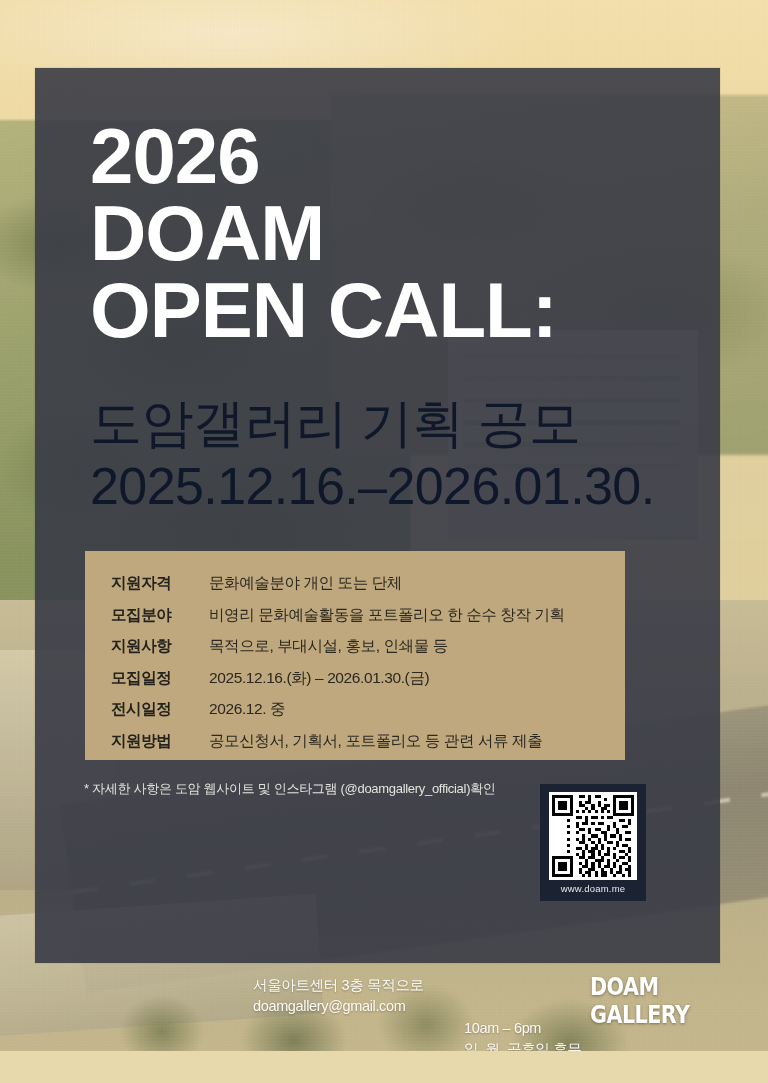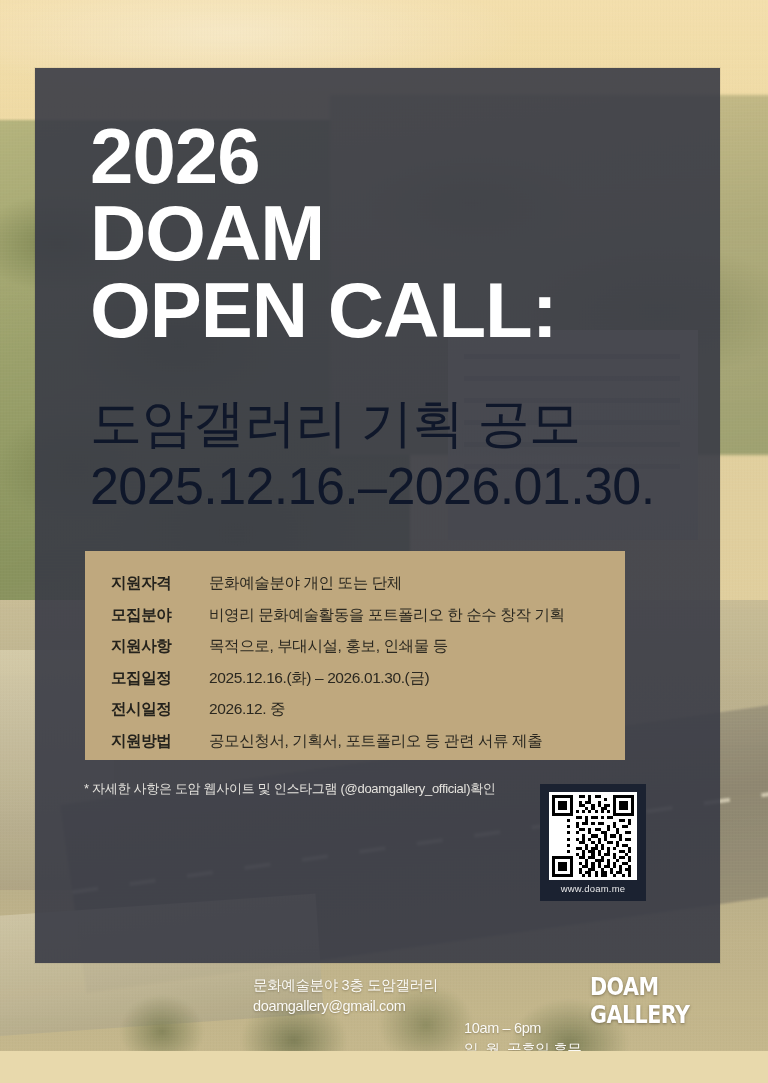--- a/index.html
+++ b/index.html
@@ -373,21 +373,21 @@
         <rect x="13" y="27" width="1" height="1"></rect>
           <rect x="17" y="27" width="2" height="1"></rect>
         <rect x="21" y="27" width="1" height="1"></rect>
           <rect x="24" y="27" width="1" height="1"></rect>
       </g>
     </svg>
     <span class="qrcap">www.doam.me</span>
   </div>
 
   <div class="footer-addr">
-    <div>문화예술분야 3층 도암갤러리</div>
+    <div>서울아트센터 3층 목적으로</div>
     <div>doamgallery@gmail.com</div>
   </div>
 
   <div class="footer-hours">
     <div>10am – 6pm</div>
     <div>일, 월, 공휴일 휴무</div>
   </div>
 
   <div class="brandlogo">DOAM GALLERY</div>
 

